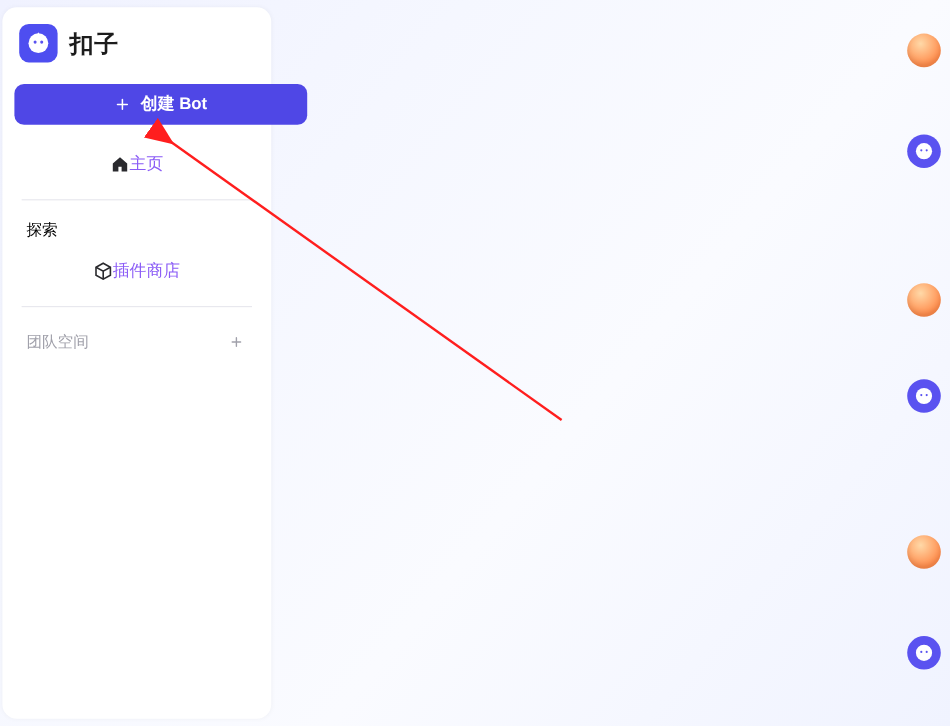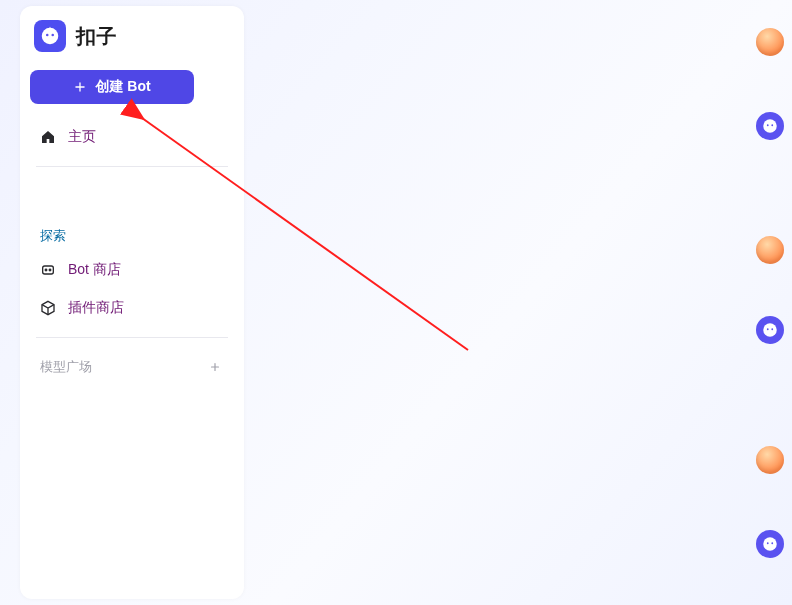--- a/index.html
+++ b/index.html
@@ -6,21 +6,21 @@
     body {
       font-family: -apple-system, BlinkMacSystemFont, "Segoe UI", "PingFang SC", "Microsoft YaHei", sans-serif;
       width: 792px;
       height: 605px;
       overflow: hidden;
       position: relative;
       background: linear-gradient(130deg, #f0f2ff 0%, #f5f7ff 30%, #fafbff 60%, #f0f3ff 100%);
     }
     .sidebar {
       position: absolute;
-      left: 20px;
+      left: 2px;
       top: 6px;
       width: 224px;
       height: 593px;
       background: #ffffff;
       border-radius: 12px;
       box-shadow: 0 0 4px rgba(0,0,0,0.04);
       padding: 14px 10px;
       display: flex;
       flex-direction: column;
     }
@@ -40,63 +40,63 @@
       align-items: center;
       justify-content: center;
     }
     .product-name {
       font-size: 20px;
       font-weight: 700;
       color: #1c1c1c;
       letter-spacing: 0.5px;
     }
     .create-btn {
-      width: 164px;
+      width: 244px;
       height: 34px;
       background: #4f47e6;
       border: none;
       border-radius: 8px;
       color: #ffffff;
       font-size: 14px;
       font-weight: 600;
       display: flex;
       align-items: center;
       justify-content: center;
       gap: 8px;
       cursor: pointer;
       margin-bottom: 14px;
     }
     .nav-item {
       display: flex;
       align-items: center;
-      gap: 12px;
+      gap: 0;
       padding: 10px 10px;
       border-radius: 8px;
       cursor: pointer;
-      color: #701a75;
+      color: #8b5cf6;
       font-size: 14px;
+      justify-content: center;
     }
     .nav-item .icon {
       width: 16px;
       height: 16px;
       display: flex;
       align-items: center;
       justify-content: center;
       color: #2a2a2e;
     }
     .divider {
       height: 1px;
       background: #e8e8ee;
       margin: 10px 6px 12px 6px;
     }
     .section-label {
       font-size: 13px;
-      color: #0369a1;
+      color: #000000;
       padding: 4px 10px 6px 10px;
-      margin-top: 44px;
     }
     .team-row {
       display: flex;
       align-items: center;
       justify-content: space-between;
       padding: 8px 10px;
     }
     .team-label {
       font-size: 13px;
       color: #a0a0aa;
@@ -176,47 +176,37 @@
         </svg>
     </span>
     <span>主页</span>
   </div>
 
 
   <div class="divider"></div>
 
   <div class="section-label">探索</div>
 
-  <div class="nav-item">
-    <span class="icon">
-      <svg width="16" height="16" viewBox="0 0 24 24" fill="none" stroke="#2a2a2e" stroke-width="2">
-          <rect x="4" y="6" width="16" height="12" rx="3"></rect>
-          <circle cx="9" cy="12" r="1.2" fill="#2a2a2e"></circle>
-          <circle cx="15" cy="12" r="1.2" fill="#2a2a2e"></circle>
-        </svg>
-    </span>
-    <span>Bot 商店</span>
-  </div>
 
   <div class="nav-item">
     <span class="icon">
       <svg width="16" height="16" viewBox="0 0 24 24" fill="none" stroke="#2a2a2e" stroke-width="2">
           <path d="M12 2 L21 7 L21 17 L12 22 L3 17 L3 7 Z"></path>
           <path d="M3 7 L12 12 L21 7 M12 12 V22"></path>
         </svg>
     </span>
     <span>插件商店</span>
   </div>
 
 
 
   <div class="divider"></div>
 
   <div class="team-row">
-    <span class="team-label">模型广场</span>
+    <span class="team-label">团队空间</span>
     <span class="plus-team">
       <svg width="14" height="14" viewBox="0 0 24 24">
         <path d="M12 6v12M6 12h12" stroke="#a0a0aa" stroke-width="2" stroke-linecap="round"></path>
       </svg>
     </span>
   </div>
 
 </div>
 
 <div class="right-rail">

